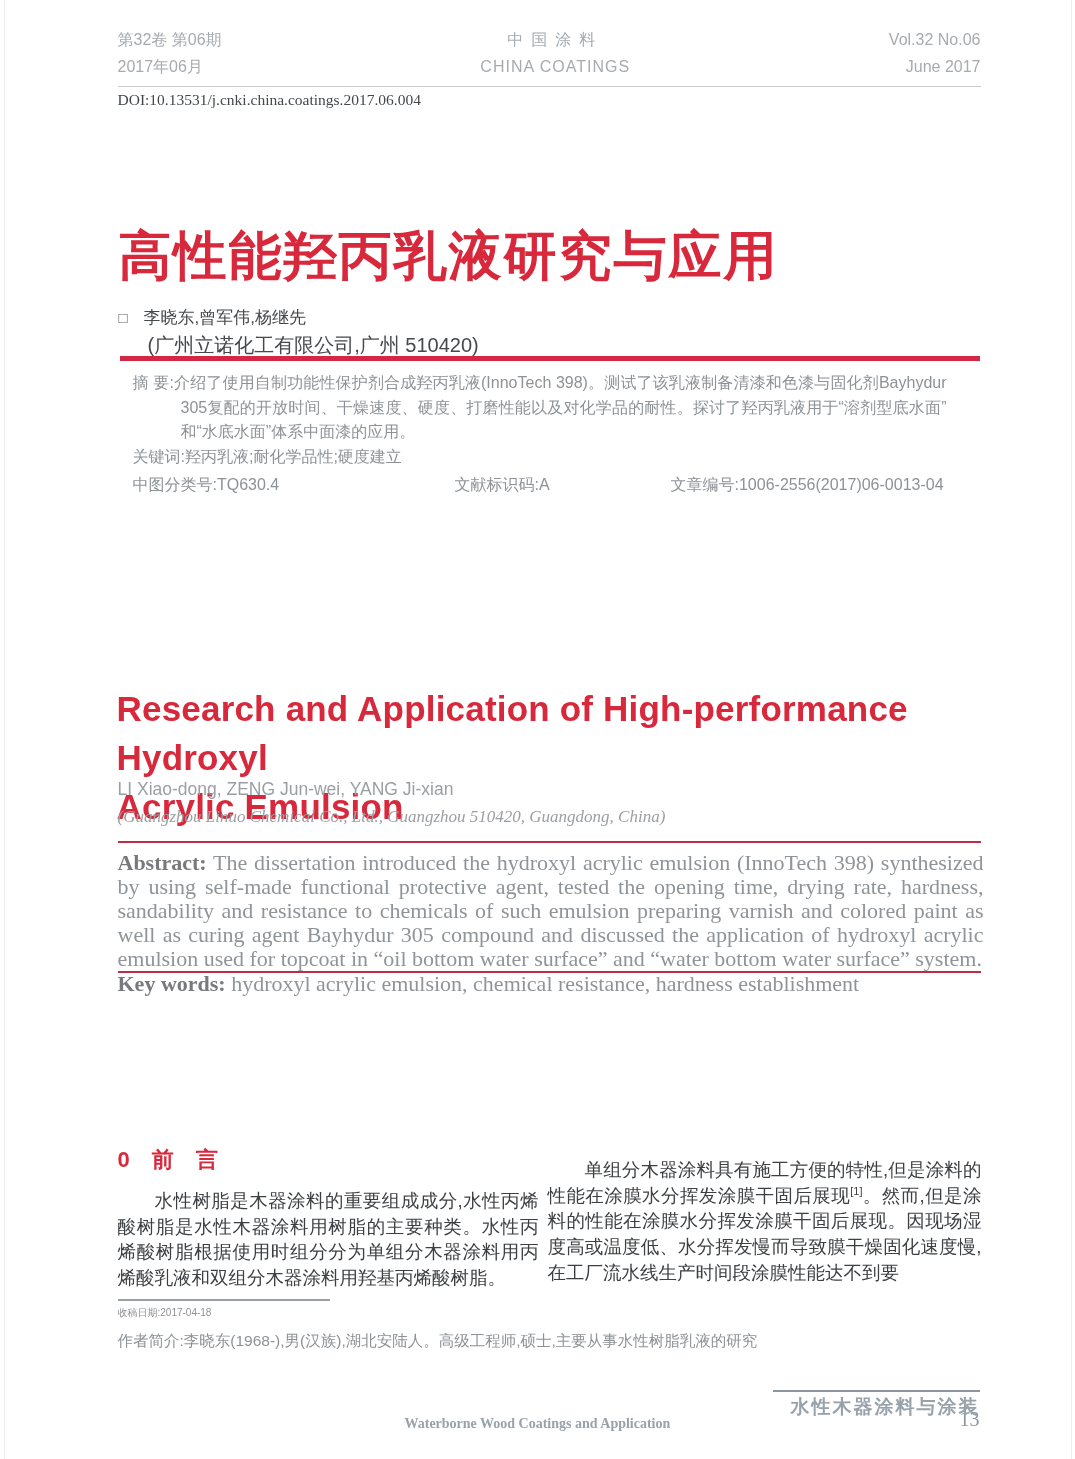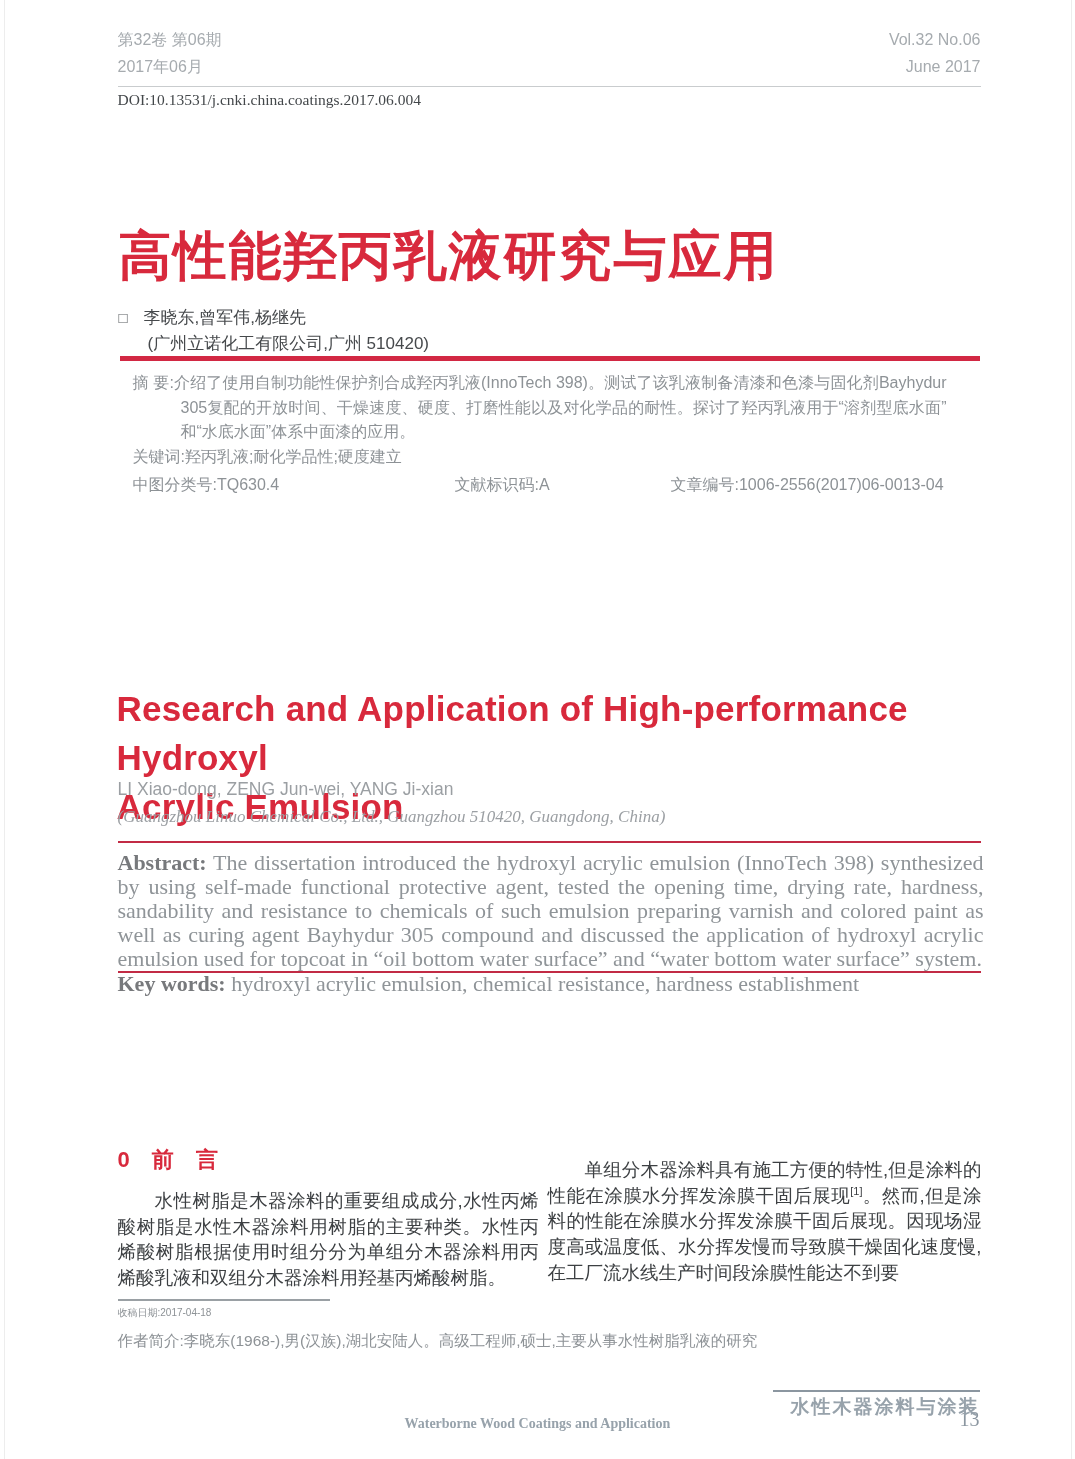--- a/index.html
+++ b/index.html
@@ -31,21 +31,21 @@
   .journal-en{letter-spacing:1px;}
   .header-rule{left:113px;top:86px;width:863px;height:1px;background:#C9CCCE;}
   .doi{left:113px;top:91px;font-family:"Liberation Serif", serif;font-size:15.5px;color:var(--doi-dark);}
 
   
   .cn-title{left:114px;top:226px;width:880px;font-size:53px;font-weight:900;
     color:var(--title-red);letter-spacing:2px;line-height:60px;}
   .cn-authors{left:114px;top:306px;display:flex;align-items:center;gap:16px;
     font-size:17px;color:#46494C;}
   .square{font-size:15px;color:#5A5E62;line-height:1;}
-  .cn-affil{left:143px;top:332px;font-size:17px;color:#46494C;}
+  .cn-affil{left:143px;top:332px;font-size:20px;color:#46494C;}
   .rule-thick{left:115px;top:356px;width:860px;height:5px;background:var(--rule-red-thick);}
 
   .cn-abstract{left:128px;top:371px;width:814px;font-size:16px;line-height:24.5px;
     color:var(--muted-gray);text-align:justify;padding-left:48px;text-indent:-48px;}
   .cn-keywords{left:128px;top:447px;font-size:16px;color:var(--muted-gray);}
   .cn-meta{left:128px;top:475px;width:850px;height:20px;font-size:16px;color:var(--muted-gray);}
   .cn-meta .m1{position:absolute;left:0;}
   .cn-meta .m2{position:absolute;left:322px;}
   .cn-meta .m3{position:absolute;left:538px;}
 
@@ -89,20 +89,24 @@
 </style>
 </head>
 <body>
 
 <div class="page">
 
   <div class="abs header">
     <div class="h-left">
       <div>第32卷 第06期</div>
       <div>2017年06月</div>
+    </div>
+    <div class="h-center">
+      <div class="journal-cn">中国涂料</div>
+      <div class="journal-en">CHINA COATINGS</div>
     </div>
     <div class="h-right">
       <div>Vol.32 No.06</div>
       <div>June 2017</div>
     </div>
   </div>
   <div class="abs header-rule"></div>
   <div class="abs doi">DOI:10.13531/j.cnki.china.coatings.2017.06.004</div>
 
   <h1 class="abs cn-title">高性能羟丙乳液研究与应用</h1>

